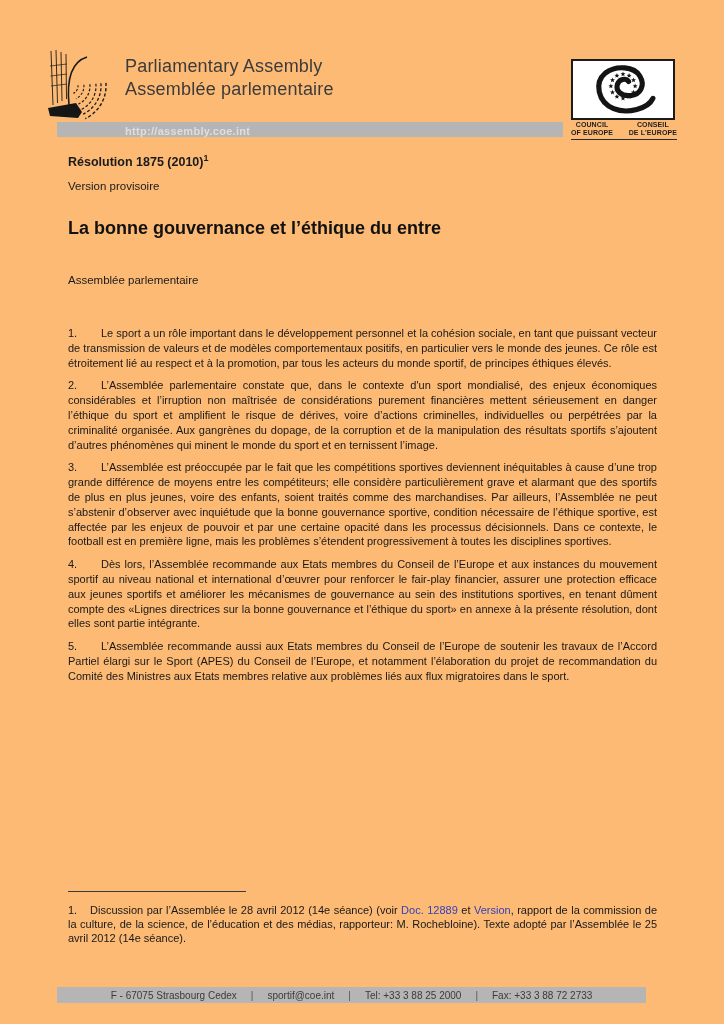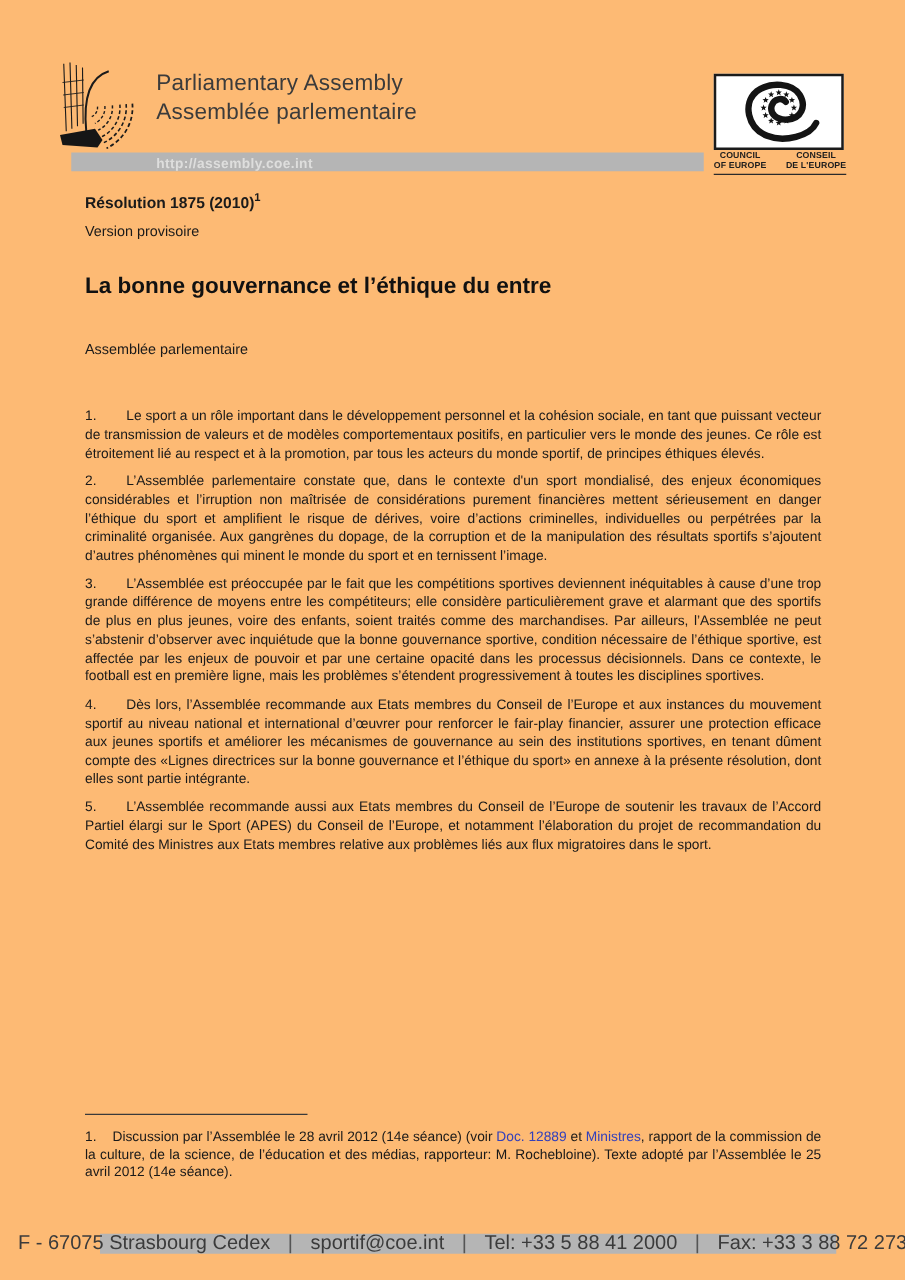--- a/index.html
+++ b/index.html
@@ -48,23 +48,23 @@
   
   .footnote-rule{position:absolute;left:68px;top:891px;width:178px;border-top:1px solid #3a3a3a;}
   .footnote{
     position:absolute;left:68px;top:903px;width:589px;
     font-size:11px;line-height:14.2px;text-align:justify;color:#191919;
   }
   .fn-num{display:inline-block;width:22px;}
   .doc-link{color:#3340bb;cursor:pointer;text-decoration:none;}
   
   .footer-bar{
-    position:absolute;left:80px;top:987px;width:589px;height:16px;background:#b5b5b5;
+    position:absolute;left:57px;top:987px;width:589px;height:16px;background:#b5b5b5;
     display:flex;align-items:center;justify-content:center;
-    font-size:16px;color:#3b3b3b;white-space:nowrap;
+    font-size:10px;color:#3b3b3b;white-space:nowrap;
   }
   .footer-sep{margin:0 14px;color:#555;}
   svg .ink{stroke:#1b1b1b;fill:none;}
 </style>
 </head>
 <body>
 
 <div class="page">
 
   <div class="logo-assembly">
@@ -150,26 +150,26 @@
     <div class="para">
       <span class="para-num">4.</span><span>Dès lors, l’Assemblée recommande aux Etats membres du Conseil de l’Europe et aux instances du mouvement sportif au niveau national et international d’œuvrer pour renforcer le fair-play financier, assurer une protection efficace aux jeunes sportifs et améliorer les mécanismes de gouvernance au sein des institutions sportives, en tenant dûment compte des «Lignes directrices sur la bonne gouvernance et l’éthique du sport» en annexe à la présente résolution, dont elles sont partie intégrante.</span>
     </div>
     <div class="para">
       <span class="para-num">5.</span><span>L’Assemblée recommande aussi aux Etats membres du Conseil de l’Europe de soutenir les travaux de l’Accord Partiel élargi sur le Sport (APES) du Conseil de l’Europe, et notamment l’élaboration du projet de recommandation du Comité des Ministres aux Etats membres relative aux problèmes liés aux flux migratoires dans le sport.</span>
     </div>
   </div>
 
   <div class="footnote-rule"></div>
   <div class="footnote">
-    <span class="fn-num">1.</span><span>Discussion par l’Assemblée le 28 avril 2012 (14e séance) (voir </span><a class="doc-link">Doc. 12889</a><span> et </span><a class="doc-link">Ministres</a><span>, rapport de la commission de la culture, de la science, de l’éducation et des médias, rapporteur: M. Rochebloine). Texte adopté par l’Assemblée le 25 avril 2012 (14e séance).</span>
+    <span class="fn-num">1.</span><span>Discussion par l’Assemblée le 28 avril 2012 (14e séance) (voir </span><a class="doc-link">Doc. 12889</a><span> et </span><a class="doc-link">Version</a><span>, rapport de la commission de la culture, de la science, de l’éducation et des médias, rapporteur: M. Rochebloine). Texte adopté par l’Assemblée le 25 avril 2012 (14e séance).</span>
   </div>
 
   <div class="footer-bar">
     <span>F - 67075 Strasbourg Cedex</span>
     <span class="footer-sep">|</span>
     <span>sportif@coe.int</span>
     <span class="footer-sep">|</span>
-    <span>Tel: +33 5 88 41 2000</span>
+    <span>Tel: +33 3 88 25 2000</span>
     <span class="footer-sep">|</span>
     <span>Fax: +33 3 88 72 2733</span>
   </div>
 
 </div>
 
 </body></html>

